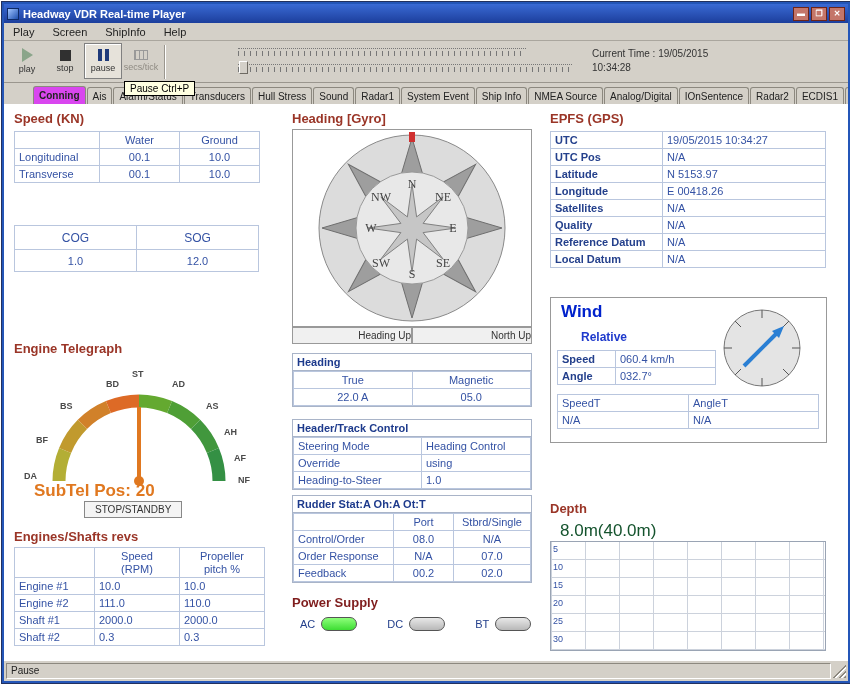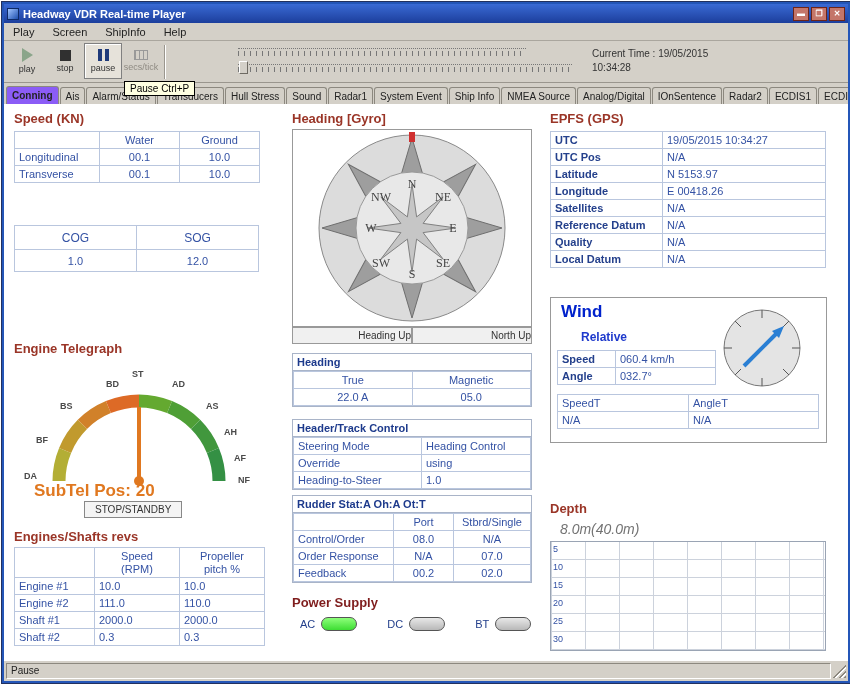--- a/index.html
+++ b/index.html
@@ -46,21 +46,21 @@
     border:1px solid;border-color:#fff #6e6a62 #6e6a62 #fff;}
   .curtime{position:absolute;left:588px;top:6px;font-size:10px;color:#333;line-height:14px;}
   
   .tooltip{position:absolute;left:122px;top:79px;z-index:9;background:#ffffe1;
     border:1px solid #000;font-size:10px;padding:1px 5px;color:#000;}
   
   .tabbar{height:21px;background:#d4d0c8;display:flex;align-items:flex-end;padding:2px 2px 0 2px;
     flex:0 0 auto;overflow:hidden;white-space:nowrap;}
   .tab{font-size:10px;color:#222;padding:3px 5px 2px 5px;background:#d4d0c8;
     border:1px solid #8c887f;border-bottom:none;border-radius:3px 3px 0 0;margin-right:1px;}
-  .tab.active{background:#8b5cf6;font-weight:bold;position:relative;top:1px;padding-bottom:4px;}
+  .tab.active{background:#d946ef;font-weight:bold;position:relative;top:1px;padding-bottom:4px;margin-left:27px;}
   
   .content{flex:1;background:#fff;position:relative;border-top:1px solid #fff;overflow:hidden;}
   .panel-title{font-size:13px;font-weight:bold;color:var(--panel-title,#9a3527);position:absolute;}
   table{border-collapse:collapse;position:absolute;}
   td{border:1px solid #b9c6de;color:var(--table-text,#3452a4);font-size:11px;padding:2px 4px;
     height:17px;}
   .c{text-align:center;}
   .b{font-weight:bold;color:#24408c;}
   .hdr2{white-space:pre-line;text-align:center;line-height:1.15;}
   
@@ -85,21 +85,21 @@
   .power-item{display:flex;align-items:center;gap:6px;font-size:11px;color:#24408c;}
   .pill{width:36px;height:14px;border-radius:8px;border:1px solid #555;
     background:linear-gradient(180deg,#e8e8e8,#b8b8b8);}
   .pill.on{background:linear-gradient(180deg,#8dff7a,var(--ac-green,#3ddd33));}
   
   .wind-box{position:absolute;border:1px solid #999;background:#fff;}
   .wind-title{position:absolute;left:10px;top:4px;font-size:17px;font-weight:bold;
     color:var(--wind-blue,#0022cc);}
   .wind-sub{position:absolute;left:30px;top:32px;font-size:12px;font-weight:bold;color:#1f3acc;}
   
-  .depth-value{position:absolute;font-size:14px;color:#737373;font-style:italic;}
+  .depth-value{position:absolute;font-size:17px;color:#14532d;}
   .depth-grid{position:absolute;border:1px solid #9aa4b4;background-image:
     repeating-linear-gradient(0deg,#ccd2dc 0 1px,transparent 1px 18px),
     repeating-linear-gradient(90deg,#ccd2dc 0 1px,transparent 1px 34px);}
   .depth-scale{position:absolute;font-size:9px;color:#3452a4;left:2px;}
   
   .statusbar{height:20px;background:#d4d0c8;flex:0 0 auto;display:flex;align-items:center;
     padding:2px;gap:2px;}
   .status-field{flex:1;height:16px;border:1px solid;border-color:#8c887f #fff #fff #8c887f;
     font-size:10px;color:#222;padding:1px 4px;}
   .grip{width:13px;height:13px;background:
@@ -414,25 +414,25 @@
           </tr>
       <tr>
             <td class="b">Longitude</td>
             <td>E 00418.26</td>
           </tr>
       <tr>
             <td class="b">Satellites</td>
             <td>N/A</td>
           </tr>
       <tr>
+            <td class="b">Quality</td>
+            <td>N/A</td>
+          </tr>
+      <tr>
             <td class="b">Reference Datum</td>
-            <td>N/A</td>
-          </tr>
-      <tr>
-            <td class="b">Quality</td>
             <td>N/A</td>
           </tr>
       <tr>
             <td class="b">Local Datum</td>
             <td>N/A</td>
           </tr>
     </tbody>
       </table>
 
     <div class="wind-box" style="left:546px;top:192px;width:277px;height:146px;">

